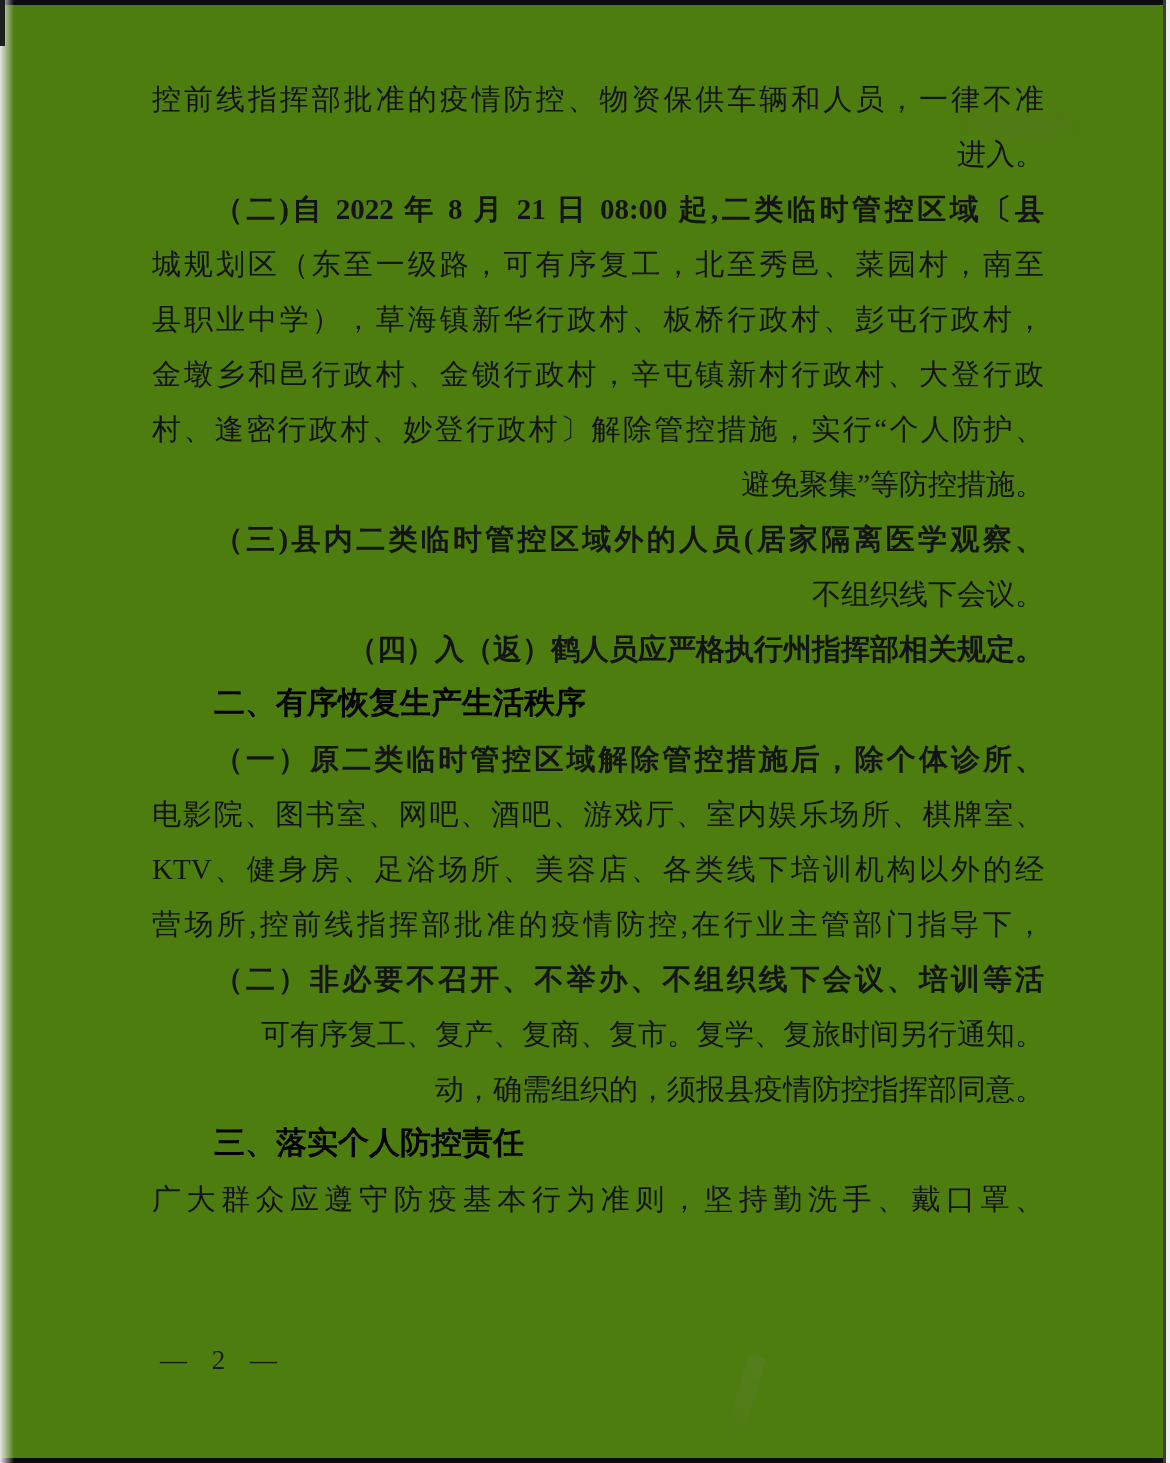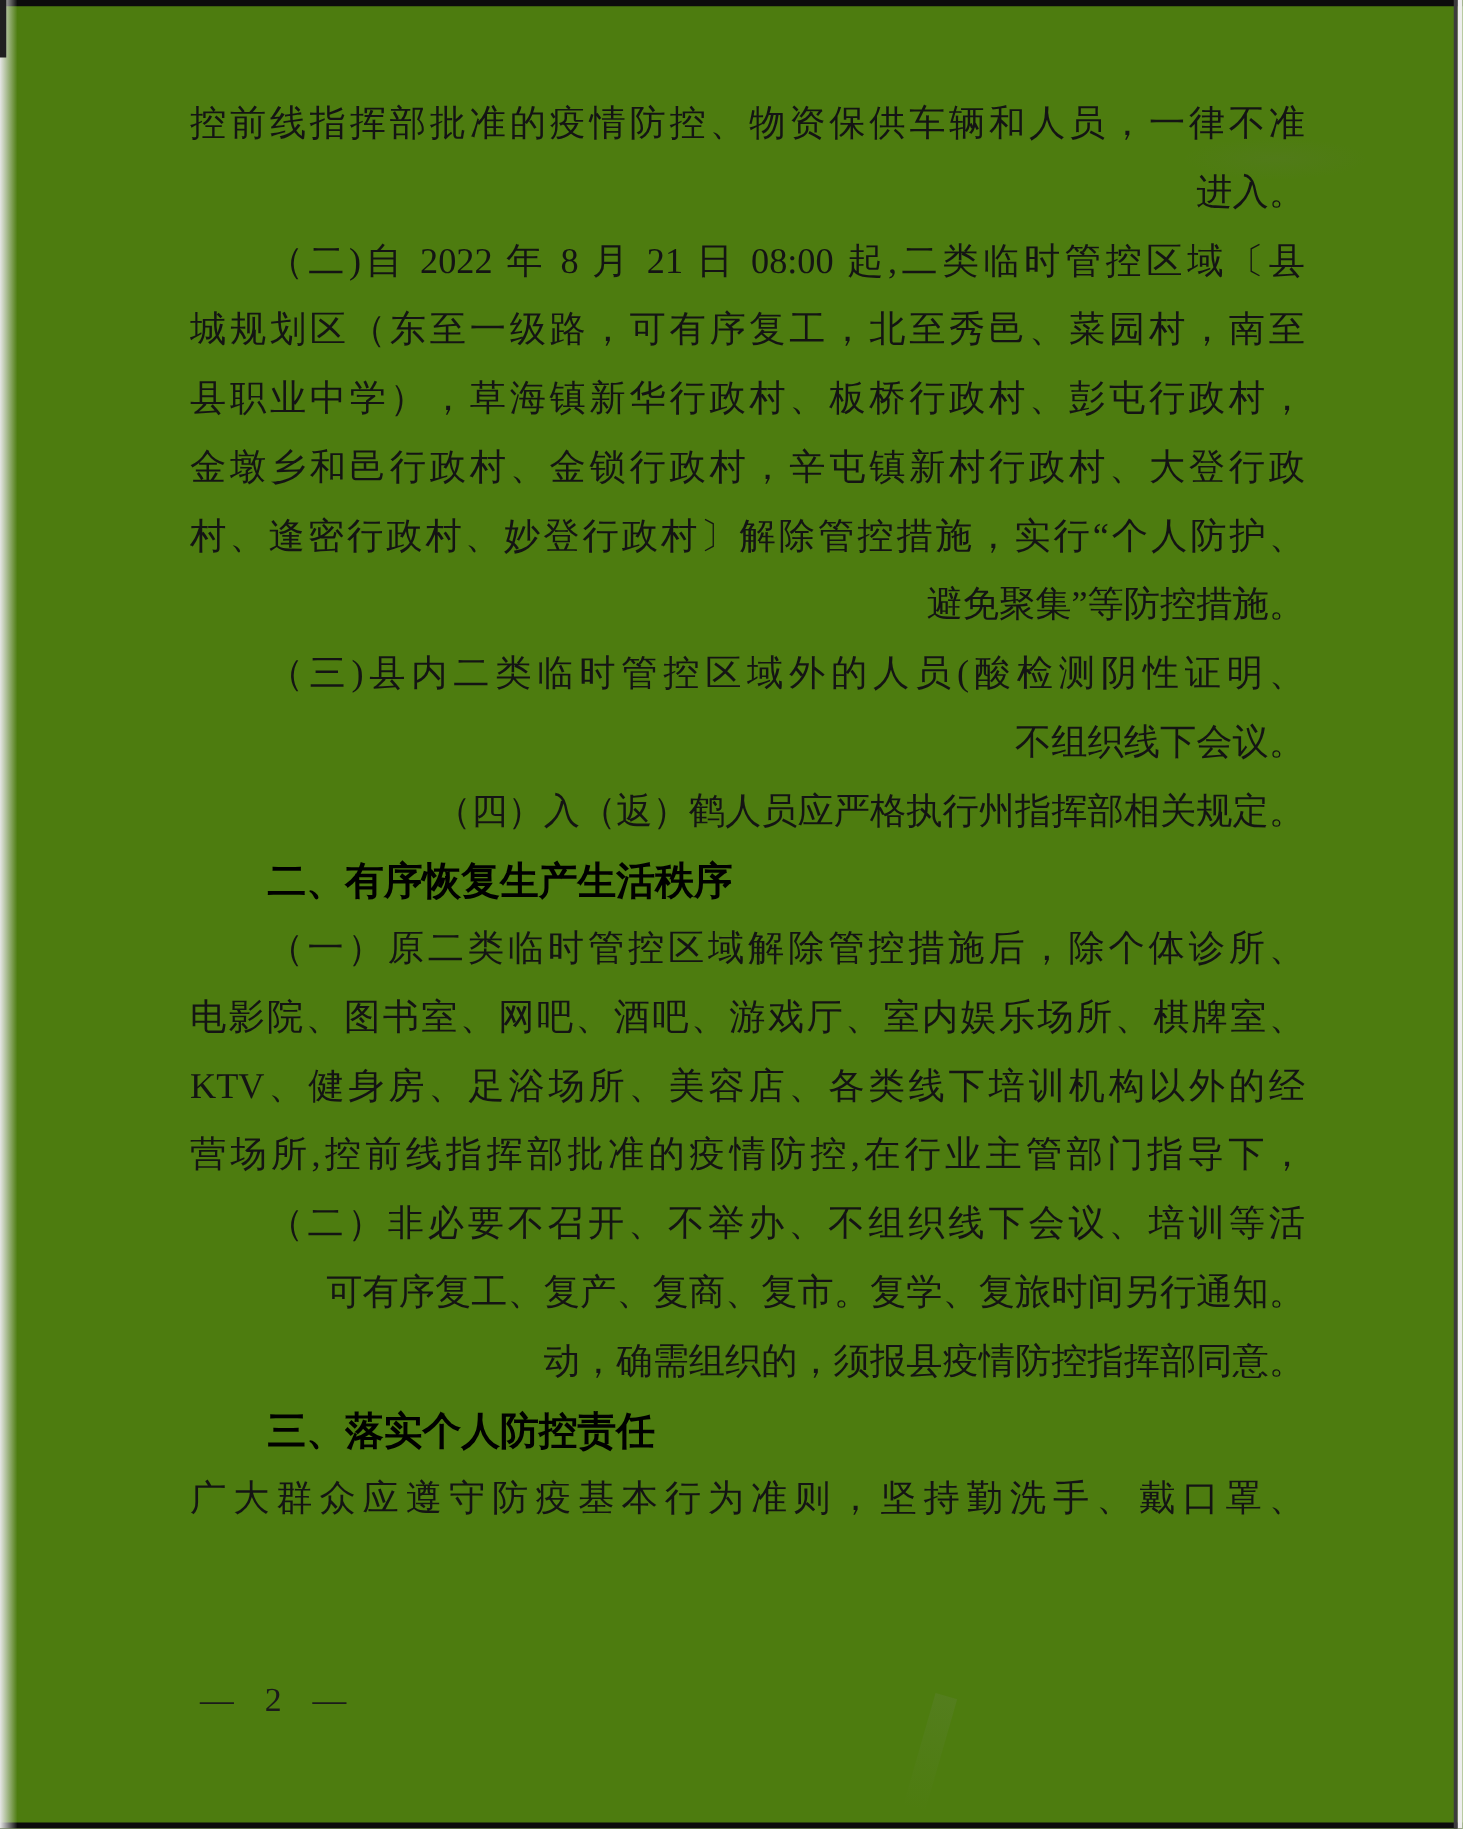--- a/index.html
+++ b/index.html
@@ -27,23 +27,23 @@
   
   .content { position:absolute; left:152px; top:72px; width:892px; }
   .ln {
     height:55px; line-height:55px;
     font-size:29px;
     color:#141414;
     overflow:hidden;
     text-align:right;
   }
   .j  { text-align:justify; text-align-last:justify; }
-  .ind { padding-left:62px; }
+  .ind { padding-left:62px;font-weight:bold; }
   .hd {
-    font-family:Liberation Sans, sans-serif;
+    font-family:Liberation Mono, monospace;
     font-weight:bold;
     font-size:31px;
     color:#000;
     text-align:left; text-align-last:left;
   }
   .pagenum {
     position:absolute; left:160px; top:1340px;
     font-size:27px; letter-spacing:9px; color:#1b1b1b;
     line-height:40px;
   }
@@ -64,21 +64,21 @@
 
   <div class="content">
     <div class="ln j">控前线指挥部批准的疫情防控、物资保供车辆和人员，一律不准</div>
     <div class="ln">进入。</div>
     <div class="ln j ind">（二)自 2022 年 8 月 21 日 08:00 起,二类临时管控区域〔县</div>
     <div class="ln j">城规划区（东至一级路，可有序复工，北至秀邑、菜园村，南至</div>
     <div class="ln j">县职业中学），草海镇新华行政村、板桥行政村、彭屯行政村，</div>
     <div class="ln j">金墩乡和邑行政村、金锁行政村，辛屯镇新村行政村、大登行政</div>
     <div class="ln j">村、逢密行政村、妙登行政村〕解除管控措施，实行“个人防护、</div>
     <div class="ln">避免聚集”等防控措施。</div>
-    <div class="ln j ind">（三)县内二类临时管控区域外的人员(酸检测阴性证明、</div>
+    <div class="ln j ind">（三)县内二类临时管控区域外的人员(居家隔离医学观察、</div>
     <div class="ln">不组织线下会议。</div>
     <div class="ln ind">（四）入（返）鹤人员应严格执行州指挥部相关规定。</div>
     <div class="ln ind hd">二、有序恢复生产生活秩序</div>
     <div class="ln j ind">（一）原二类临时管控区域解除管控措施后，除个体诊所、</div>
     <div class="ln j">电影院、图书室、网吧、酒吧、游戏厅、室内娱乐场所、棋牌室、</div>
     <div class="ln j">KTV、健身房、足浴场所、美容店、各类线下培训机构以外的经</div>
     <div class="ln j">营场所,控前线指挥部批准的疫情防控,在行业主管部门指导下，</div>
     <div class="ln j ind">（二）非必要不召开、不举办、不组织线下会议、培训等活</div>
     <div class="ln">可有序复工、复产、复商、复市。复学、复旅时间另行通知。</div>
     <div class="ln">动，确需组织的，须报县疫情防控指挥部同意。</div>

